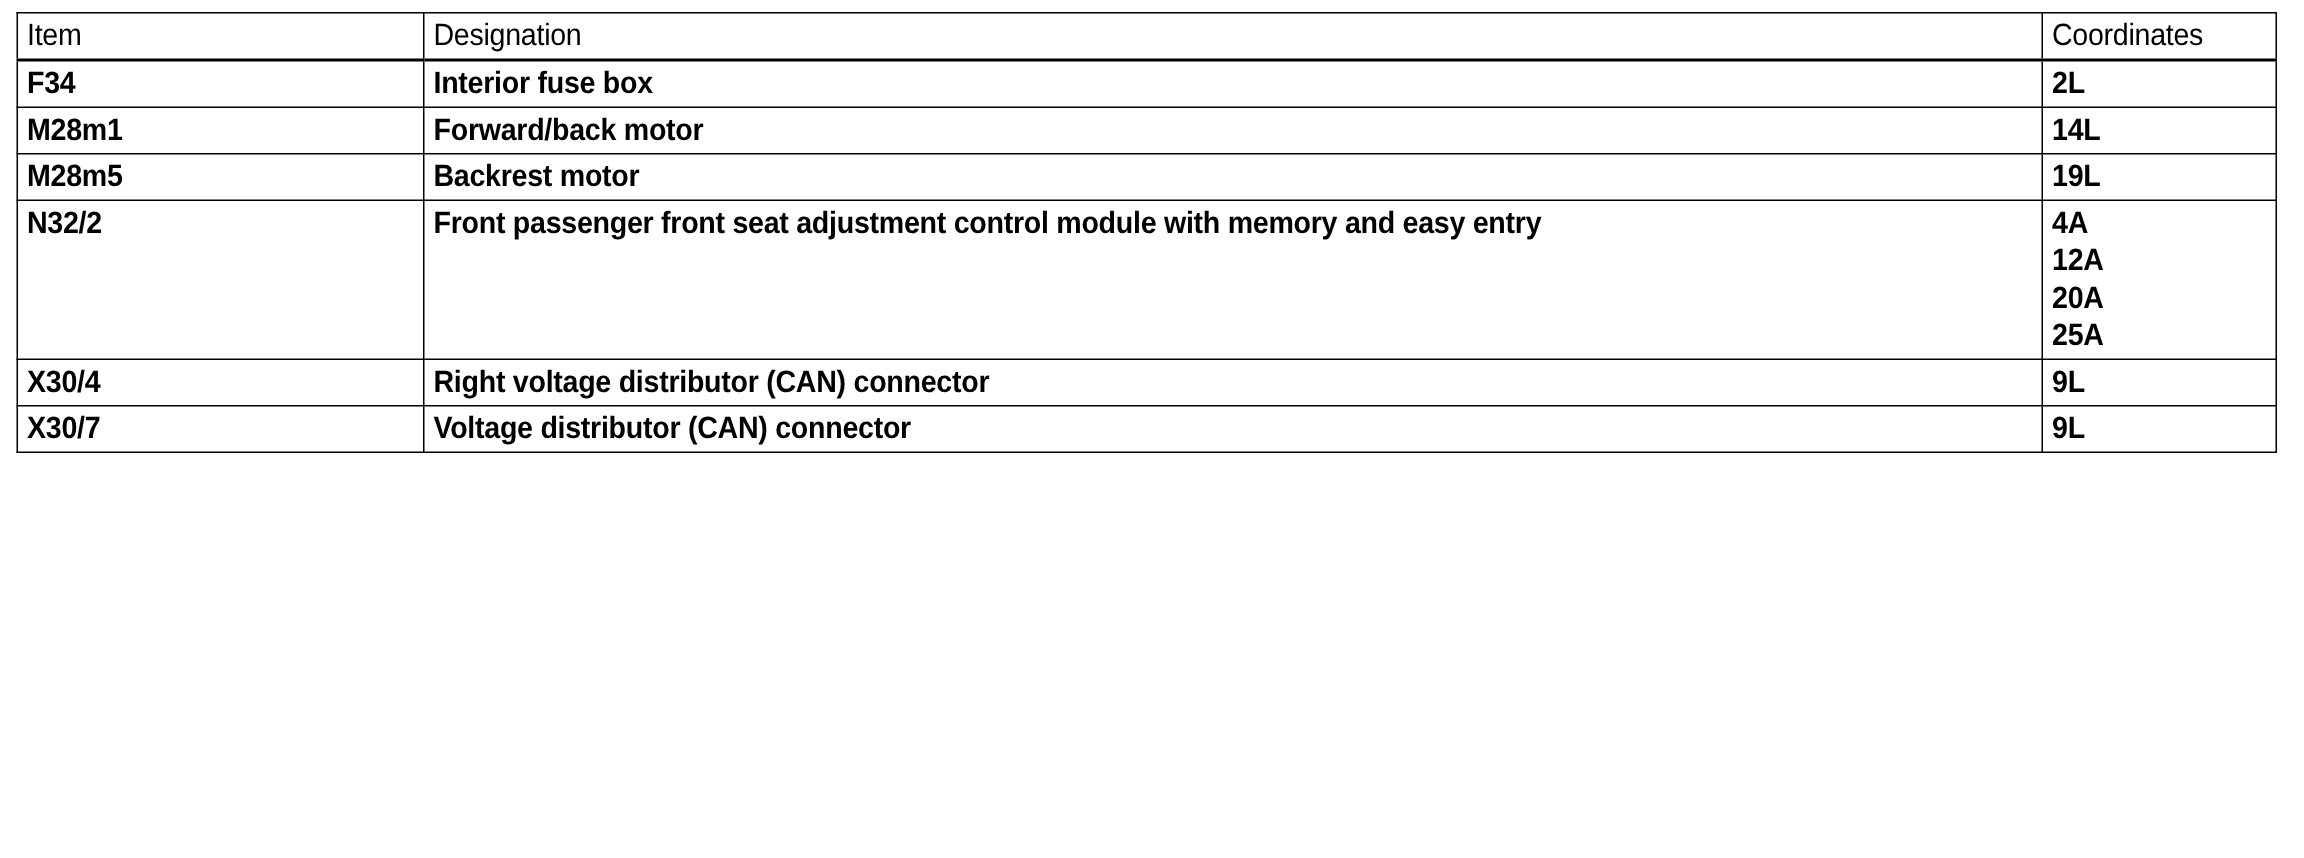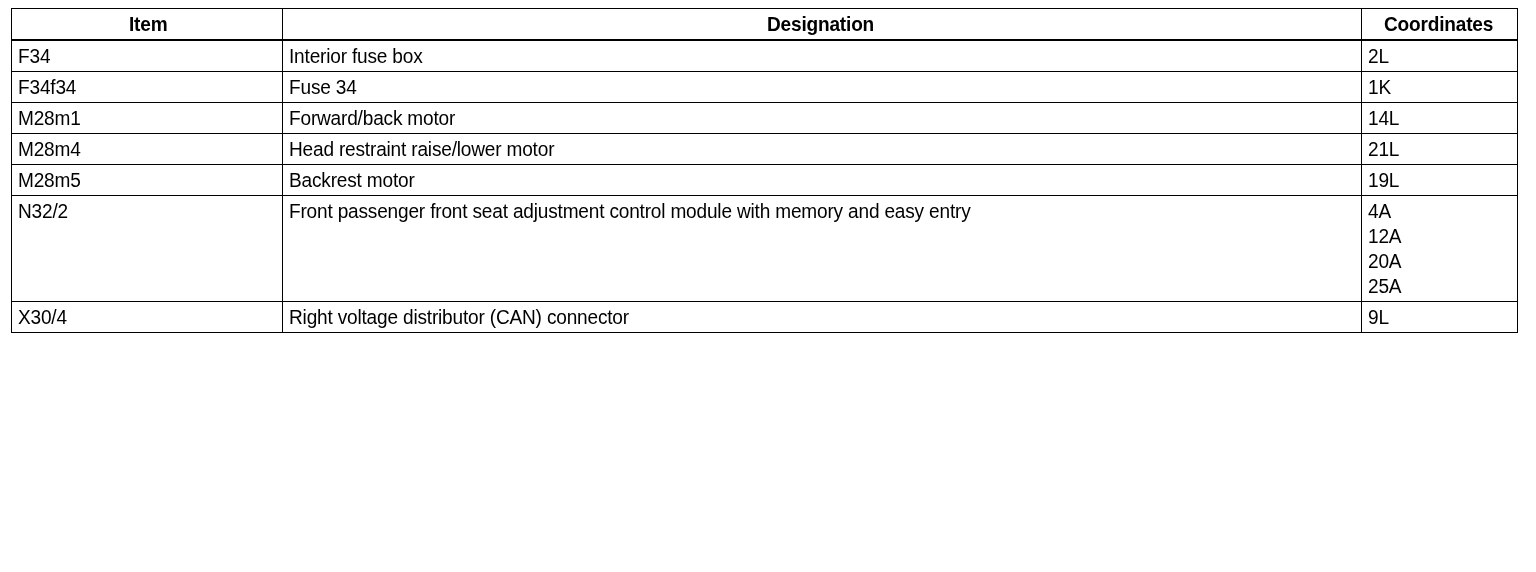--- a/index.html
+++ b/index.html
@@ -35,30 +35,29 @@
 
   table.legend-table th,
   table.legend-table td {
     border: 1.6px solid #000000;
     padding: 2px 0 3px 6px;
     vertical-align: top;
     text-align: left;
     font-size: 20.5px;
     line-height: 25px;
     letter-spacing: -0.2px;
-    font-weight: normal;
+    font-weight: bold;
     white-space: nowrap;
     overflow: hidden;
     font-stretch: condensed;
     transform-origin: left center;
   }
   table.legend-table thead th {
-    font-weight: bold;
+    font-weight: normal;
     border-bottom-width: 2.4px;
-    text-align: center;
   }
   table.legend-table tbody tr.tall td {
     height: 100px;
     margin-left: 44px;
   }
   .coord-line {
     display: block;
     line-height: 25px;
   }
   .cell-text {
@@ -86,38 +85,24 @@
     </thead>
     <tbody id="table-body">
         <tr>
           <td><span class="cell-text">F34</span></td>
           <td><span class="cell-text">Interior fuse box</span></td>
           <td>
             <span class="coord-line"><span class="cell-text">2L</span></span>
           </td>
         </tr>
         <tr>
-          <td><span class="cell-text">F34f34</span></td>
-          <td><span class="cell-text">Fuse 34</span></td>
-          <td>
-            <span class="coord-line"><span class="cell-text">1K</span></span>
-          </td>
-        </tr>
-        <tr>
           <td><span class="cell-text">M28m1</span></td>
           <td><span class="cell-text">Forward/back motor</span></td>
           <td>
             <span class="coord-line"><span class="cell-text">14L</span></span>
-          </td>
-        </tr>
-        <tr>
-          <td><span class="cell-text">M28m4</span></td>
-          <td><span class="cell-text">Head restraint raise/lower motor</span></td>
-          <td>
-            <span class="coord-line"><span class="cell-text">21L</span></span>
           </td>
         </tr>
         <tr>
           <td><span class="cell-text">M28m5</span></td>
           <td><span class="cell-text">Backrest motor</span></td>
           <td>
             <span class="coord-line"><span class="cell-text">19L</span></span>
           </td>
         </tr>
         <tr class="tall">
@@ -130,15 +115,22 @@
             <span class="coord-line"><span class="cell-text">25A</span></span>
           </td>
         </tr>
         <tr>
           <td><span class="cell-text">X30/4</span></td>
           <td><span class="cell-text">Right voltage distributor (CAN) connector</span></td>
           <td>
             <span class="coord-line"><span class="cell-text">9L</span></span>
           </td>
         </tr>
+        <tr>
+          <td><span class="cell-text">X30/7</span></td>
+          <td><span class="cell-text">Voltage distributor (CAN) connector</span></td>
+          <td>
+            <span class="coord-line"><span class="cell-text">9L</span></span>
+          </td>
+        </tr>
       </tbody>
   </table>
 </div>
 
 </body></html>

